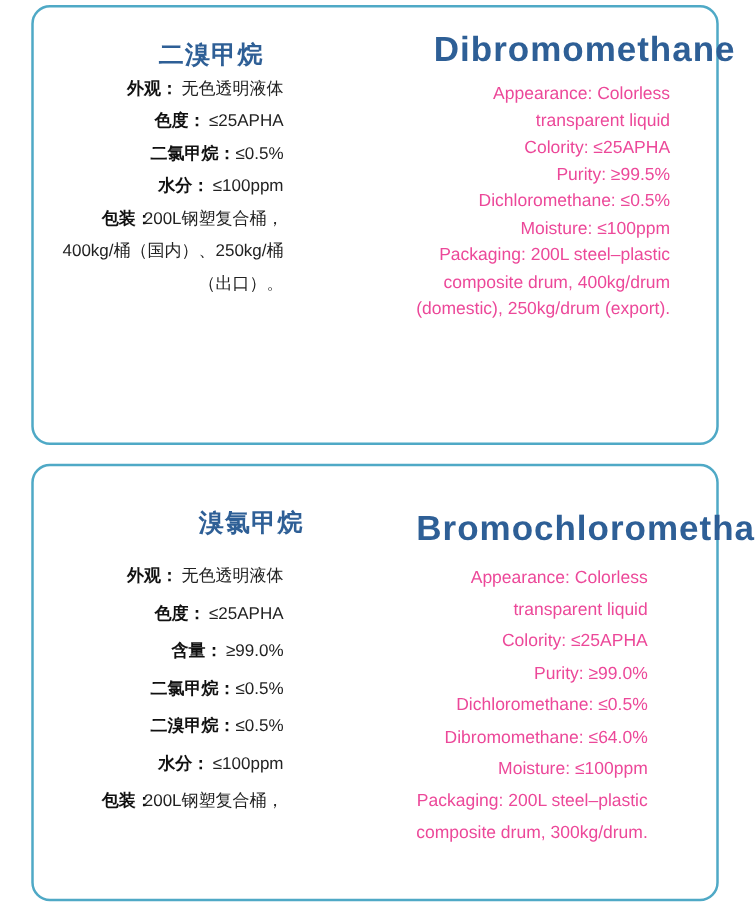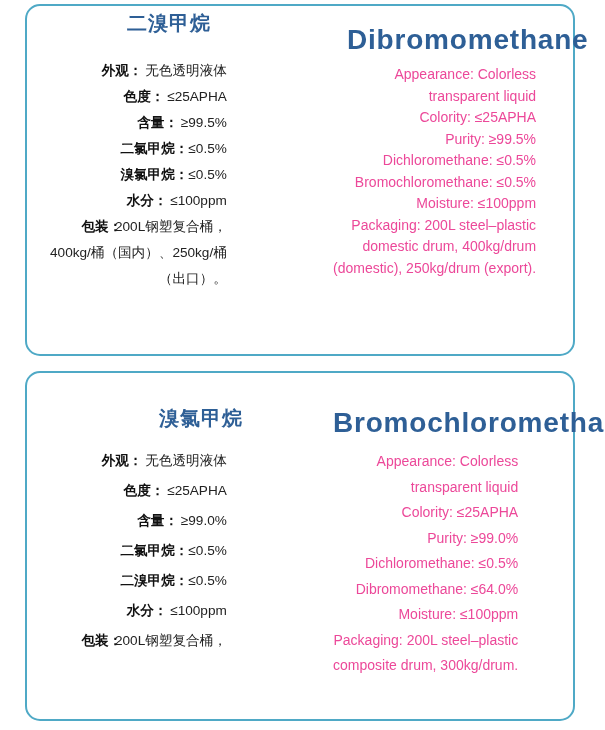--- a/index.html
+++ b/index.html
@@ -20,45 +20,42 @@
   .lbl { font-weight:bold; color:#111; display:inline-block; }
   .lbl2 { width:82px; display:inline-block; }
   .lbl2 .a { display:inline-block; width:56px; }
   .val { margin-left:4px; }
 </style>
 </head>
 <body>
 
 <div class="card card1">
   <div class="col col-cn">
-    <div class="title title-cn" style="left:88px;top:4px;text-align:right;">二溴甲烷</div>
+    <div class="title title-cn" style="left:88px;top:24px;text-align:right;">二溴甲烷</div>
     <div class="rows" style="top:52px;">
       <div class="row cn-row"><span class="lbl lbl2"><span class="a">外</span><span>观：</span></span><span class="val">无色透明液体</span></div>
       <div class="row cn-row"><span class="lbl lbl2"><span class="a">色</span><span>度：</span></span><span class="val">≤25APHA</span></div>
-      <div class="row cn-row"><span class="lbl lbl2"><span class="a">含</span><span>量：</span></span><span class="val">≥99.5%</span></div>
       <div class="row cn-row"><span class="lbl">二氯甲烷：</span><span>≤0.5%</span></div>
-      <div class="row cn-row"><span class="lbl">溴氯甲烷：</span><span>≤0.5%</span></div>
       <div class="row cn-row"><span class="lbl lbl2"><span class="a">水</span><span>分：</span></span><span class="val">≤100ppm</span></div>
       <div class="row cn-row"><span class="lbl lbl2" style="width:76px"><span class="a">包</span><span>装：</span></span><span>200L钢塑复合桶，</span></div>
       <div class="row cn-row">400kg/桶（国内）、250kg/桶</div>
       <div class="row cn-row">（出口）。</div>
     </div>
   </div>
   <div class="col col-en">
     <div class="title title-en" style="left:14px;top:18px;">Dibromomethane</div>
     <div class="rows" style="top:58px;line-height:21.5px;">
       <div class="row en-row">Appearance: Colorless</div>
       <div class="row en-row">transparent liquid</div>
       <div class="row en-row">Colority: ≤25APHA</div>
       <div class="row en-row">Purity: ≥99.5%</div>
       <div class="row en-row">Dichloromethane: ≤0.5%</div>
-      <div class="row en-row">Bromochloromethane: ≤0.5%</div>
       <div class="row en-row">Moisture: ≤100ppm</div>
       <div class="row en-row">Packaging: 200L steel–plastic</div>
-      <div class="row en-row">domestic drum, 400kg/drum</div>
+      <div class="row en-row">composite drum, 400kg/drum</div>
       <div class="row en-row">(domestic), 250kg/drum (export).</div>
     </div>
   </div>
 </div>
 
 <div class="card card2">
   <div class="col col-cn">
     <div class="title title-cn" style="left:88px;top:32px;margin-left:32px;">溴氯甲烷</div>
     <div class="rows" style="top:73px;">
       <div class="row cn-row" style="height:30px;line-height:30px;"><span class="lbl lbl2"><span class="a">外</span><span>观：</span></span><span class="val">无色透明液体</span></div>

